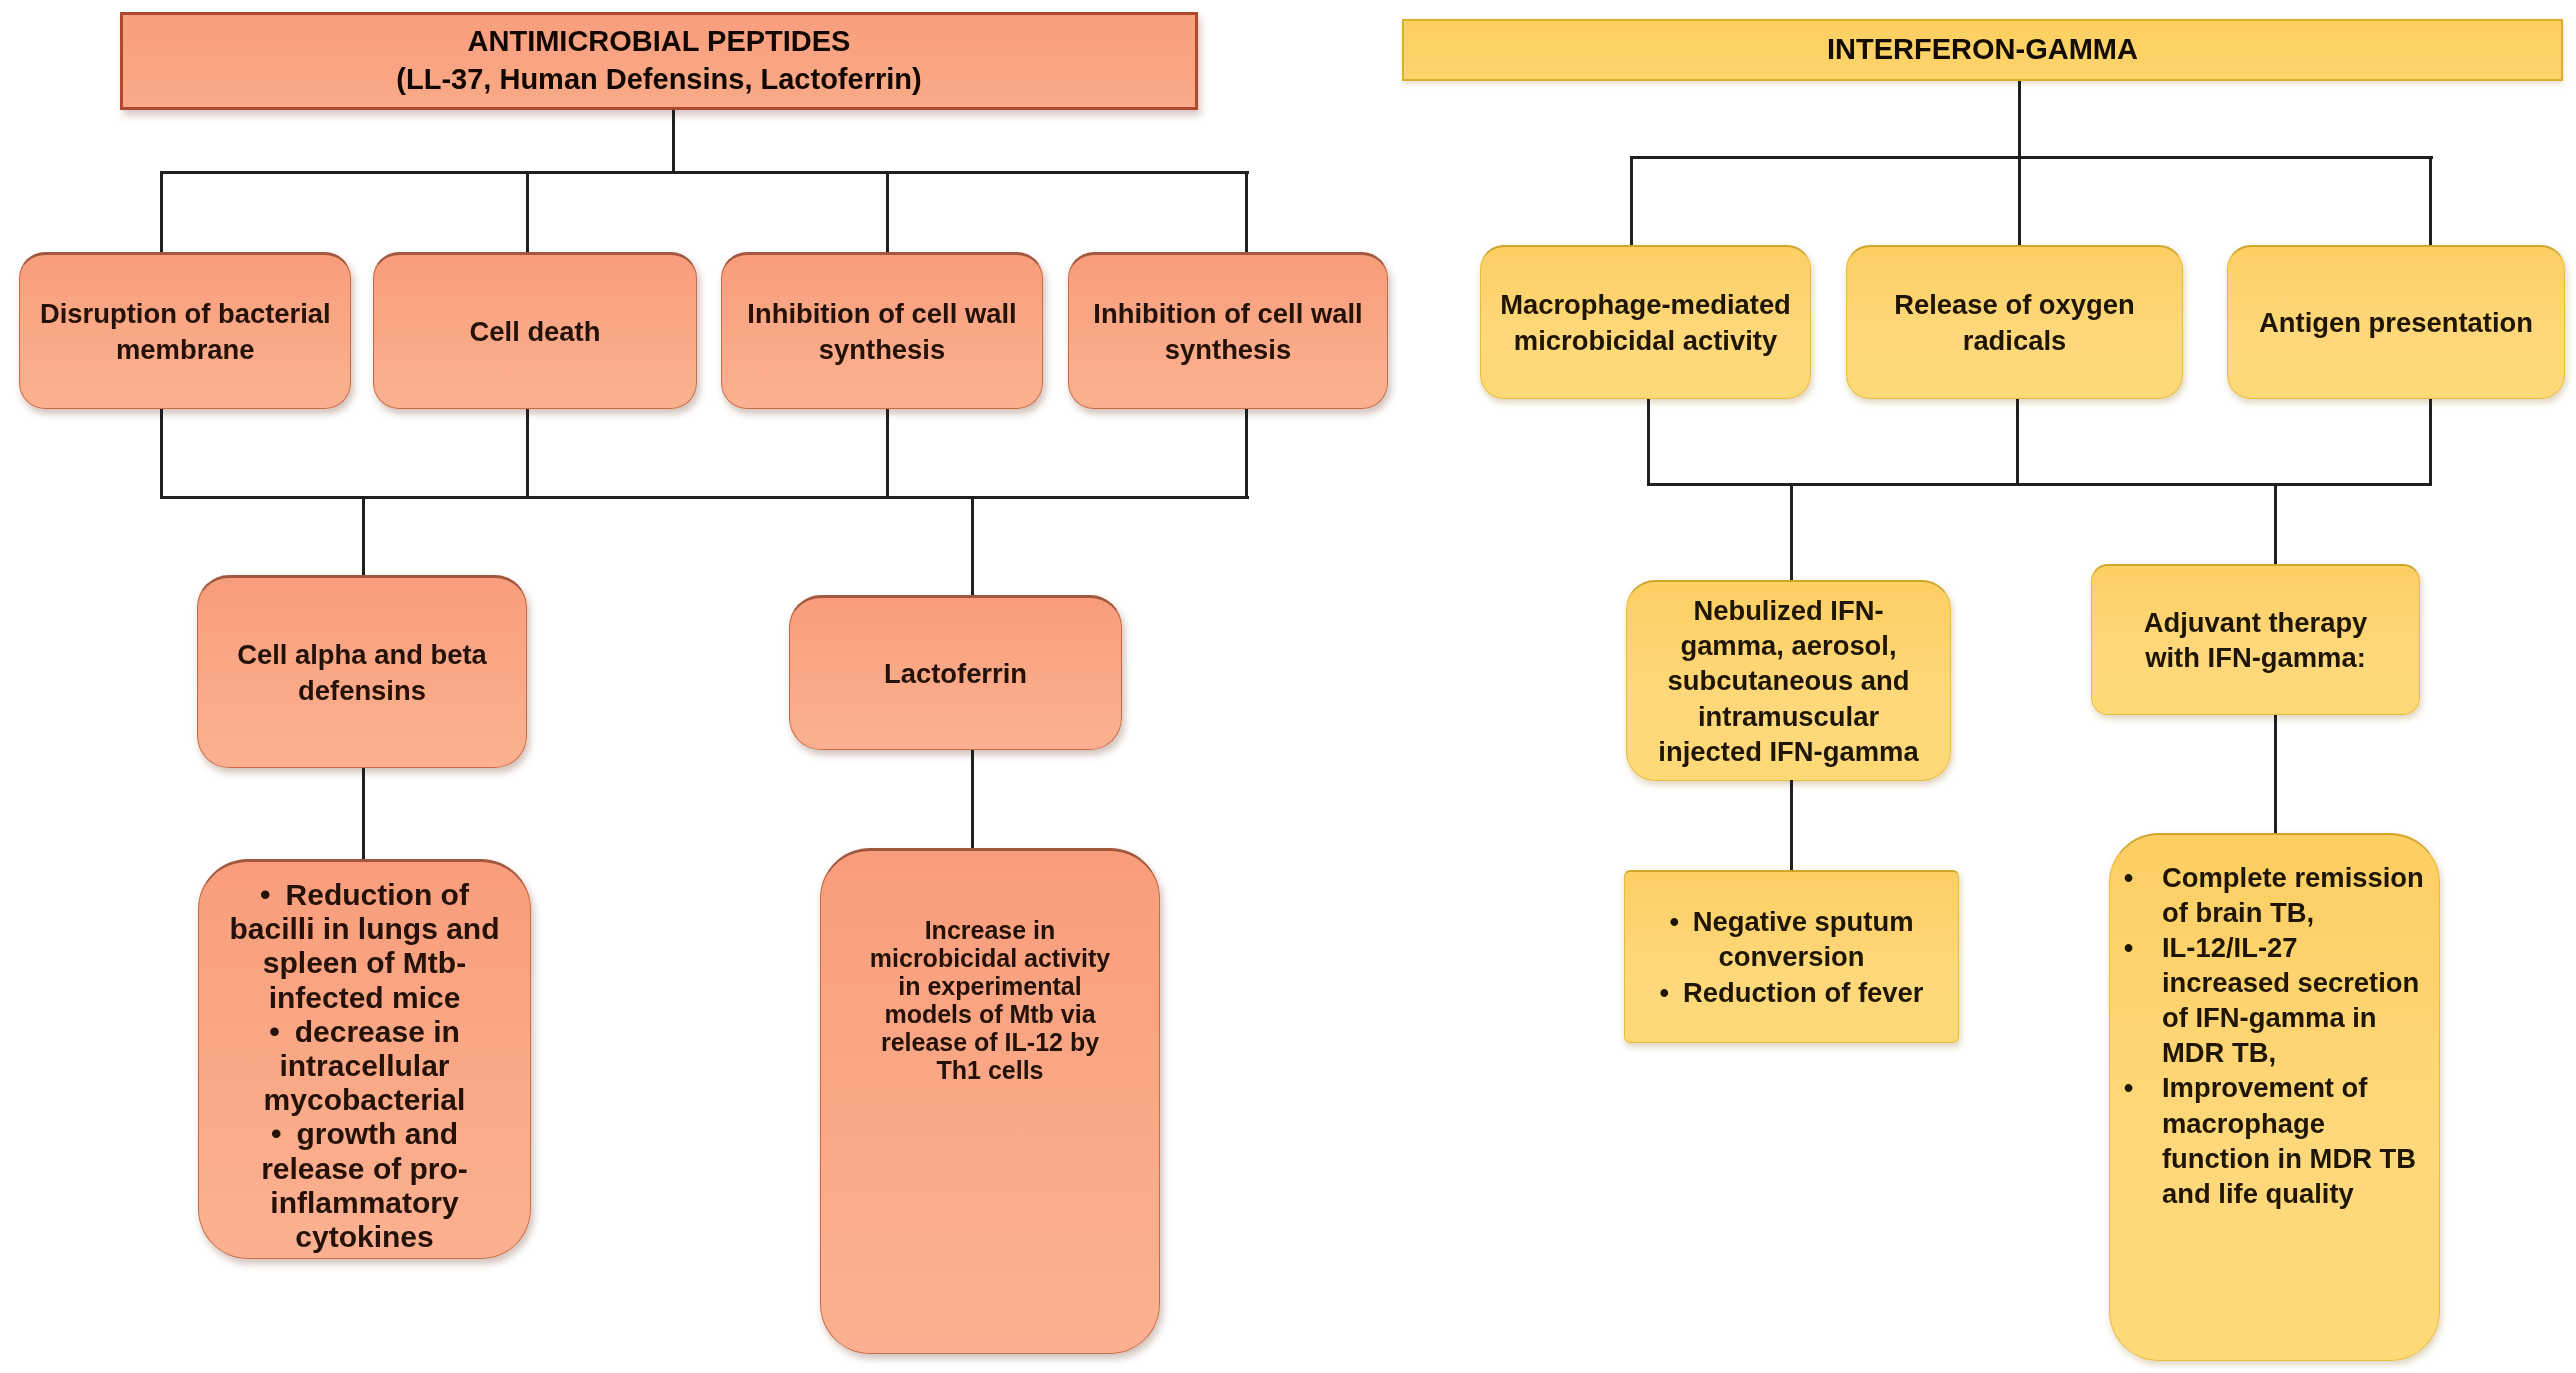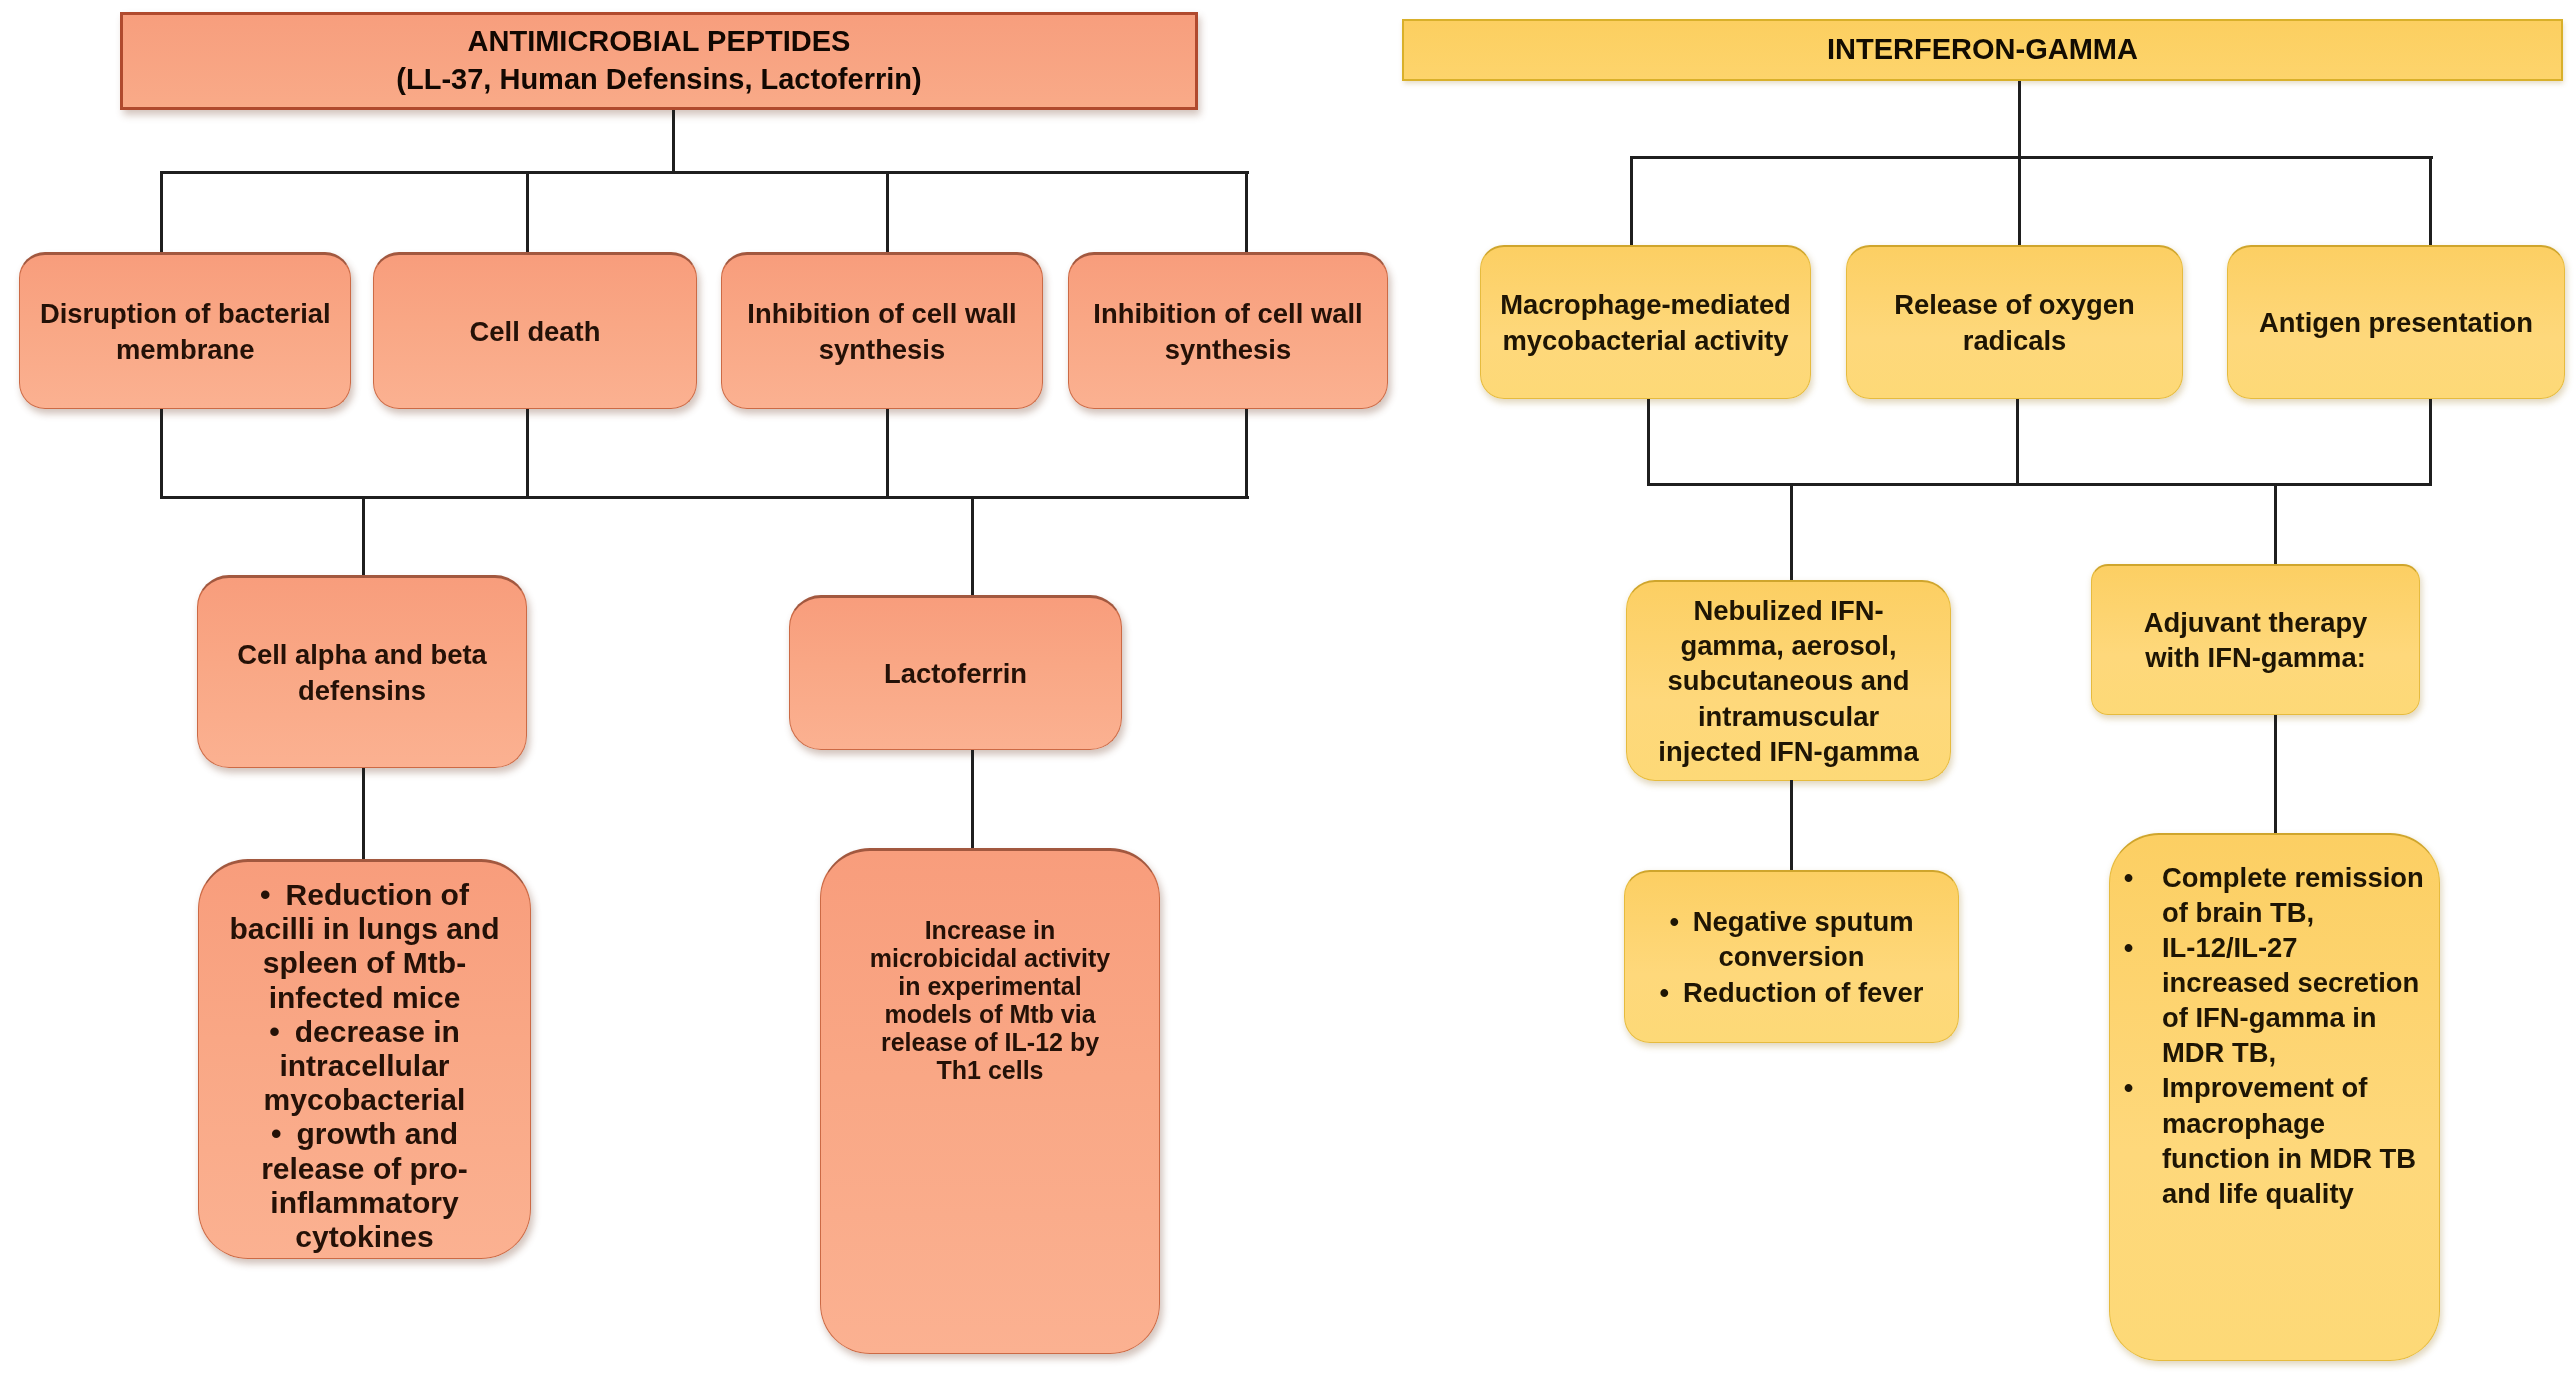--- a/index.html
+++ b/index.html
@@ -108,21 +108,21 @@
     <div>INTERFERON-GAMMA</div>
   </div>
 
   <div class="ln" style="left:2018px;top:81px;width:2.5px;height:76px;"></div>
   <div class="ln" style="left:1630px;top:156px;width:803px;height:2.5px;"></div>
   <div class="ln" style="left:1630px;top:156px;width:2.5px;height:90px;"></div>
   <div class="ln" style="left:2018px;top:156px;width:2.5px;height:90px;"></div>
   <div class="ln" style="left:2429px;top:156px;width:2.5px;height:90px;"></div>
 
   <div class="node y f44" style="left:1480px;top:245px;width:331px;height:154px;padding:0 12.5px;">
-    <div>Macrophage-mediated mycobacterial activity</div>
+    <div>Macrophage-mediated microbicidal activity</div>
   </div>
   <div class="node y f44" style="left:1846px;top:245px;width:337px;height:154px;padding:0 37px;">
     <div>Release of oxygen radicals</div>
   </div>
   <div class="node y f44" style="left:2227px;top:245px;width:338px;height:154px;padding:0 12.5px;">
     <div>Antigen presentation</div>
   </div>
 
   <div class="ln" style="left:1647px;top:399px;width:2.5px;height:85px;"></div>
   <div class="ln" style="left:2016px;top:399px;width:2.5px;height:85px;"></div>
@@ -134,21 +134,21 @@
   <div class="node y f44" style="left:1626px;top:580px;width:325px;height:201px;padding:0 22.4px;border-radius:29px;">
     <div>Nebulized IFN-gamma, aerosol, subcutaneous and intramuscular injected IFN-gamma</div>
   </div>
   <div class="node y f44" style="left:2091px;top:564px;width:329px;height:151px;padding:0 25px;border-radius:17px;">
     <div>Adjuvant therapy with IFN-gamma:</div>
   </div>
 
   <div class="ln" style="left:1790px;top:780px;width:2.5px;height:91px;"></div>
   <div class="ln" style="left:2274px;top:715px;width:2.5px;height:119px;"></div>
 
-  <div class="node y f44" style="left:1624px;top:870px;width:335px;height:173px;padding:0 15px;border-radius:26px;">
+  <div class="node y f44" style="left:1624px;top:870px;width:335px;height:173px;padding:0 15px;border-radius:6px;">
     <ul class="blist-center">
         <li>Negative sputum conversion</li>
         <li>Reduction of fever</li>
       </ul>
   </div>
   <div class="node y f44 big-r" style="left:2109px;top:833px;width:331px;height:528px;justify-content:flex-start;padding:25px 15px 12.5px 0;">
     <ul class="blist-left">
         <li>Complete remission of brain TB,</li>
         <li>IL-12/IL-27 increased secretion of IFN-gamma in MDR TB,</li>
         <li>Improvement of macrophage function in MDR TB and life quality</li>

